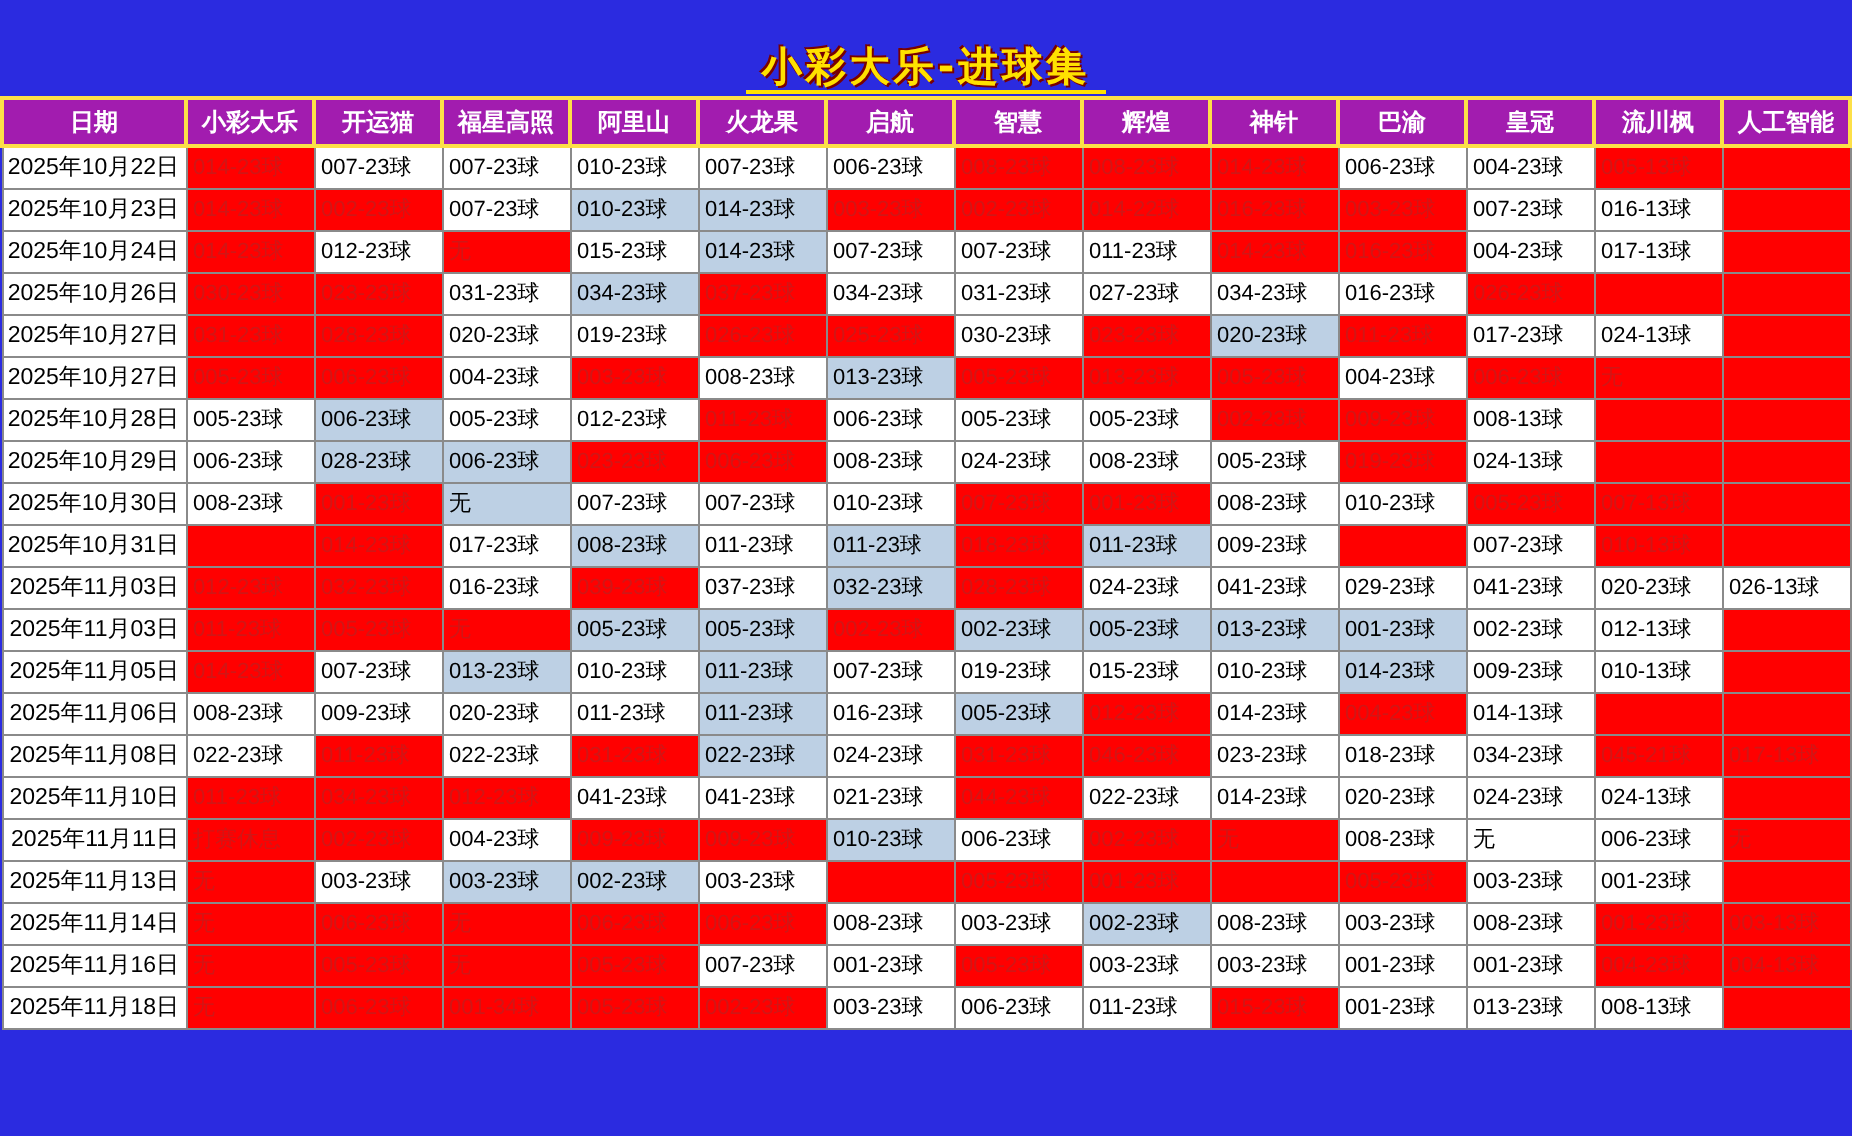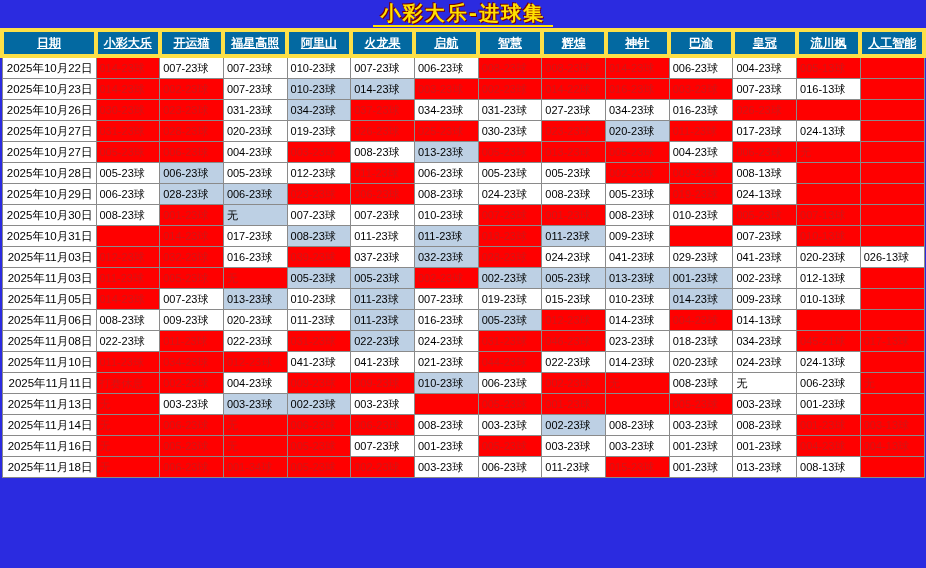--- a/index.html
+++ b/index.html
@@ -19,20 +19,21 @@
     background: #2b2be0;
     position: relative;
     box-sizing: border-box;
   }
   #title-bar {
     height: 28px;
     display: flex;
     align-items: center;
     justify-content: center;
     background: #2b2be0;
+    margin-top: 20px;
   }
   #title-text {
     color: #ffe100;
     font-family: "DejaVu Sans", sans-serif;
     font-size: 20px;
     font-weight: bold;
     letter-spacing: 2px;
     text-shadow: 1px 1px 0 #7a0000, -1px -1px 0 #7a0000;
     border-bottom: 2px solid #ffe100;
     padding: 0 8px 1px 8px;
@@ -47,28 +48,27 @@
   th, td {
     border: 1px solid #8a8a8a;
     padding: 0 2px;
     height: 20px;
     line-height: 18px;
     white-space: nowrap;
     overflow: hidden;
     font-family: "Liberation Sans", sans-serif;
   }
   thead th {
-    background: #0369a1;
+    background: #a21caf;
     color: #ffffff;
     font-weight: bold;
     text-align: center;
     font-size: 12px;
     height: 22px;
-    border: 4px solid #fde047;
-    text-decoration: underline;
+    border: 2px solid #fde047;
   }
   td.date {
     background: #ffffff;
     color: #000000;
     text-align: right;
     font-size: 11.5px;
     padding-right: 3px;
     margin-top: 44px;
   }
   td.cell {
@@ -138,20 +138,36 @@
           <td class="cell s-red">003-23球</td>
           <td class="cell s-red">002-23球</td>
           <td class="cell s-red">014-22球</td>
           <td class="cell s-red">016-23球</td>
           <td class="cell s-red">003-23球</td>
           <td class="cell s-white">007-23球</td>
           <td class="cell s-white">016-13球</td>
           <td class="cell s-empty"></td>
         </tr>
         <tr>
+          <td class="date colw-date">2025年10月24日</td>
+          <td class="cell s-red">014-23球</td>
+          <td class="cell s-white">012-23球</td>
+          <td class="cell s-red">无</td>
+          <td class="cell s-white">015-23球</td>
+          <td class="cell s-blue">014-23球</td>
+          <td class="cell s-white">007-23球</td>
+          <td class="cell s-white">007-23球</td>
+          <td class="cell s-white">011-23球</td>
+          <td class="cell s-red">014-23球</td>
+          <td class="cell s-red">016-23球</td>
+          <td class="cell s-white">004-23球</td>
+          <td class="cell s-white">017-13球</td>
+          <td class="cell s-empty"></td>
+        </tr>
+        <tr>
           <td class="date colw-date">2025年10月26日</td>
           <td class="cell s-red">030-23球</td>
           <td class="cell s-red">023-23球</td>
           <td class="cell s-white">031-23球</td>
           <td class="cell s-blue">034-23球</td>
           <td class="cell s-red">037-23球</td>
           <td class="cell s-white">034-23球</td>
           <td class="cell s-white">031-23球</td>
           <td class="cell s-white">027-23球</td>
           <td class="cell s-white">034-23球</td>

